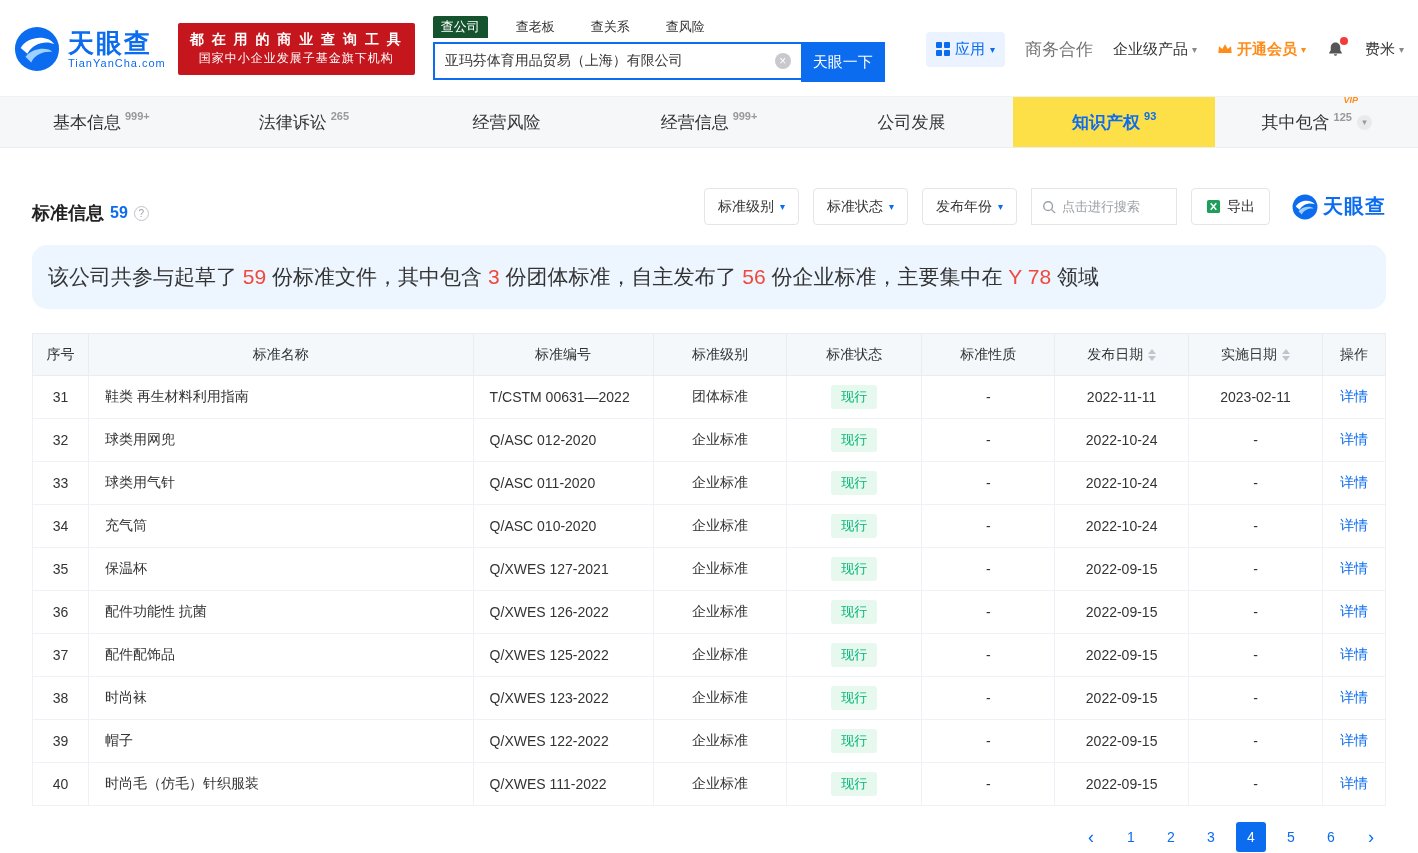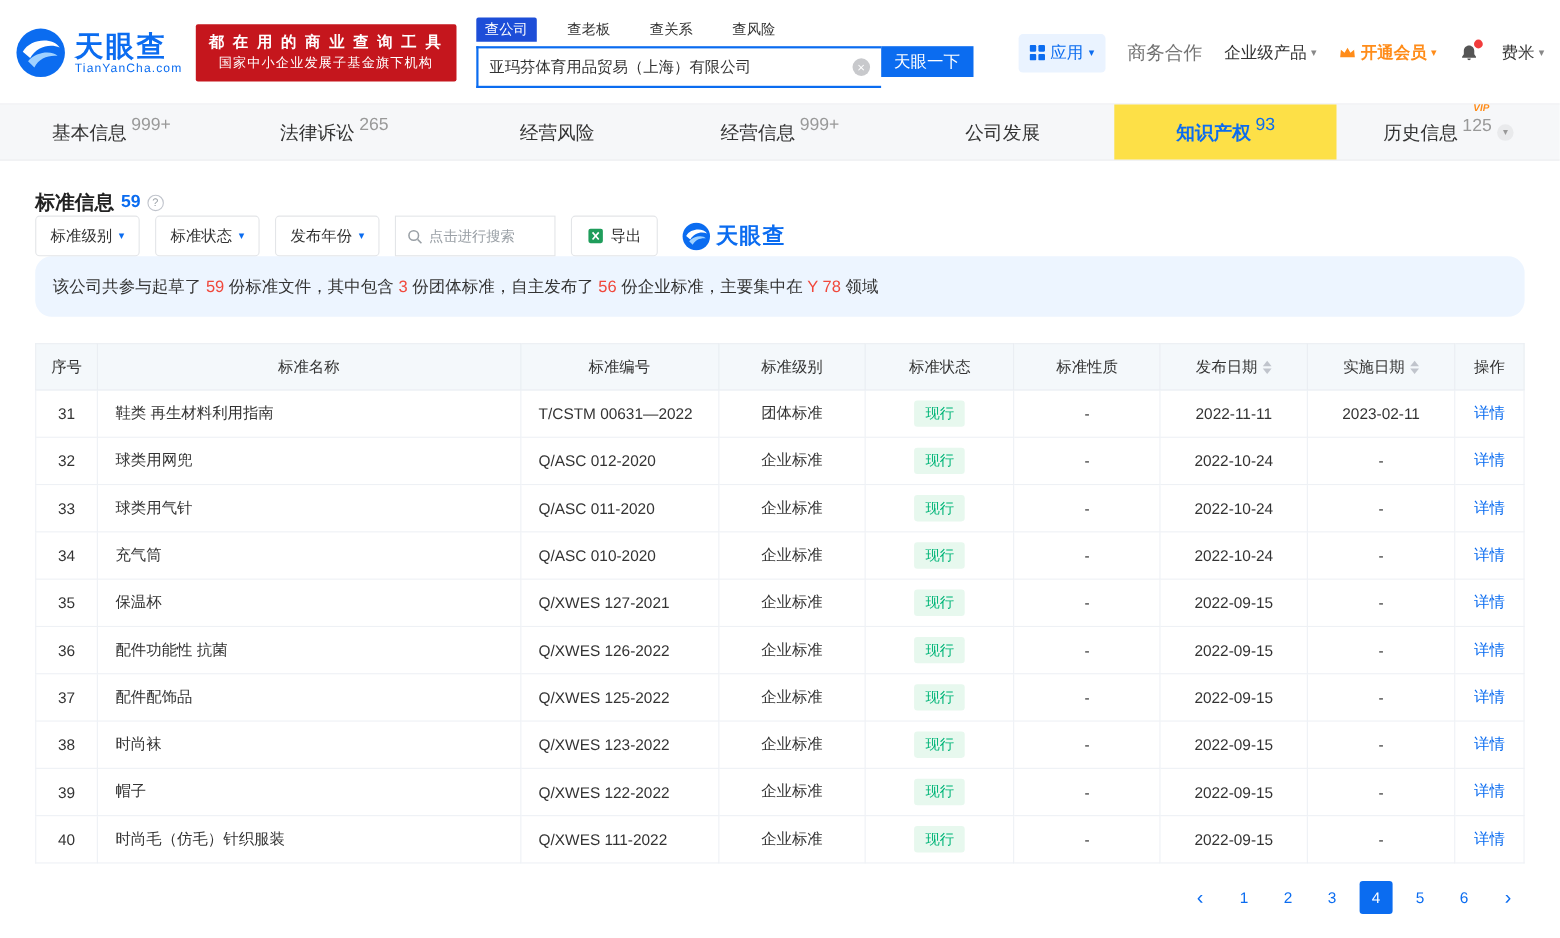--- a/index.html
+++ b/index.html
@@ -12,66 +12,66 @@
   .logo { display:flex; align-items:center; gap:8px; cursor:pointer; }
   .tyc-icon { width:46px; height:46px; }
   .logo-title { font-size:26px; font-weight:bold; color:#0b6cf0; letter-spacing:2px; line-height:28px;}
   .logo-sub { font-size:11px; color:#0b6cf0; letter-spacing:1px; }
   .slogan { background:#c5161d; color:#fff; padding:7px 12px; border-radius:2px; text-align:center; line-height:19px; }
   .slogan-line1 { font-size:14px; font-weight:bold; letter-spacing:2px; }
   .slogan-line2 { font-size:12px; letter-spacing:1px; }
   .search-area { width:452px; margin-left:6px; }
   .search-tabs { display:flex; align-items:center; gap:20px; margin-bottom:4px; }
   .search-tab { font-size:13px; color:#333; cursor:pointer; padding:2px 8px; }
-  .search-tab.active { background:#1d4ed8; color:#fff; border-radius:2px 2px 0 0; }
+  .search-tab.active { background:#14532d; color:#fff; border-radius:2px 2px 0 0; }
   .search-row { display:flex; }
   .search-input-wrap { position:relative; flex:1; }
   .search-input { width:100%; height:38px; border:2px solid #0b6cf0; border-right:none; padding:0 32px 0 10px; font-size:14px; color:#333; outline:none; font-family:inherit; }
   .clear-icon { position:absolute; right:10px; top:11px; width:16px; height:16px; background:#c8c9cc; color:#fff; border-radius:50%; font-size:12px; line-height:16px; text-align:center; cursor:pointer; }
-  .search-btn { width:84px; height:28px; background:#0b6cf0; color:#fff; border:none; font-size:15px; cursor:pointer; font-family:inherit; }
+  .search-btn { width:84px; height:40px; background:#0b6cf0; color:#fff; border:none; font-size:15px; cursor:pointer; font-family:inherit; }
   .header-right { margin-left:auto; display:flex; align-items:center; gap:20px; white-space:nowrap; }
   .apps-btn { display:flex; align-items:center; gap:5px; background:#eaf3ff; color:#0b6cf0; font-size:15px; padding:8px 10px; border-radius:4px; cursor:pointer; }
   .hdr-link { font-size:17px; color:#737373; cursor:pointer; }
   .hdr-drop { display:flex; align-items:center; gap:4px; font-size:15px; color:#333; cursor:pointer; }
   .caret { font-size:10px; color:#888; }
   .vip-link { display:flex; align-items:center; gap:4px; font-size:15px; color:#ff8c19; font-weight:bold; cursor:pointer; }
   .vip-link .caret { color:#ff8c19; }
   .bell-wrap { position:relative; cursor:pointer; display:flex; }
   .bell-dot { position:absolute; top:-3px; right:-3px; width:8px; height:8px; border-radius:50%; background:#f23c3c; }
   .user-drop { display:flex; align-items:center; gap:4px; font-size:15px; color:#333; cursor:pointer; }
 
   
   .page-tabs { display:flex; height:52px; background:#f6f7f9; border-top:1px solid #f0f1f3; border-bottom:1px solid #ecedef; }
   .page-tab { flex:1; display:flex; align-items:center; justify-content:center; font-size:17px; color:#333; cursor:pointer; position:relative; }
   .page-tab.active { background:#fde047; color:#0b6cf0; font-weight:bold; }
-  .tab-count { font-size:16px; color:#999; margin-left:4px; position:relative; top:-6px; font-weight:normal; }
+  .tab-count { font-size:11px; color:#999; margin-left:4px; position:relative; top:-6px; font-weight:bold; }
   .page-tab.active .tab-count { color:#0b6cf0; }
   .count-wrap { position:relative; display:inline-block; }
   .vip-badge { position:absolute; top:-17px; left:14px; color:#ff8c19; font-size:9px; font-weight:bold; font-style:italic; }
   .collapse-circle { display:inline-flex; align-items:center; justify-content:center; width:15px; height:15px; border-radius:50%; background:#e9eaec; color:#999; font-size:9px; margin-left:5px; cursor:pointer; }
 
   
   .content { padding:0 32px; }
-  .section-head { margin-top:26px; display:flex; align-items:flex-start; justify-content:space-between;flex-direction:column; }
+  .section-head { margin-top:40px; display:flex; align-items:flex-end; justify-content:space-between; }
   .section-title-wrap { display:flex; align-items:center; gap:6px; }
   .section-title { font-size:18px; font-weight:bold; color:#222; }
   .section-count { font-size:16px; font-weight:bold; color:#0b6cf0; }
   .help-icon { width:15px; height:15px; border:1px solid #c0c4cc; border-radius:50%; color:#9aa0a6; font-size:10px; line-height:14px; text-align:center; cursor:pointer; }
   .section-controls { display:flex; align-items:center; gap:14px; }
   .filter-btn { display:flex; align-items:center; gap:6px; height:37px; padding:0 13px; border:1px solid #e3e5e8; border-radius:4px; background:#fff; font-size:14px; color:#333; cursor:pointer; }
   .filter-btn .caret { color:#0b6cf0; }
   .mini-search { display:flex; align-items:center; gap:6px; height:37px; width:146px; padding:0 10px; border:1px solid #e3e5e8; border-radius:0; background:#fff; }
   .mini-search input { border:none; outline:none; width:100px; font-size:13px; color:#333; font-family:inherit; }
   .mini-search input::placeholder { color:#9aa0a6; }
   .export-btn { display:flex; align-items:center; gap:6px; height:37px; padding:0 14px; border:1px solid #e3e5e8; border-radius:4px; background:#fff; font-size:14px; color:#333; cursor:pointer; }
   .watermark { display:flex; align-items:center; gap:5px; margin-left:8px; }
   .watermark .tyc-icon { width:26px; height:26px; }
   .watermark-text { font-size:20px; font-weight:bold; color:#0b6cf0; letter-spacing:1px; }
 
-  .summary-bar { background:#edf5ff; border-radius:15px; padding:18px 16px; font-size:15px; color:#333; }
+  .summary-bar { margin-top:20px; background:#edf5ff; border-radius:15px; padding:18px 16px; font-size:21px; color:#333; }
   .summary-bar .hl { color:#f0483c; }
 
   
   table.standards { margin-top:24px; width:100%; border-collapse:collapse; border:1px solid #e9edf2; }
   table.standards th { background:#f4f8fb; height:42px; font-size:14px; font-weight:normal; color:#333; border:1px solid #e9edf2; text-align:center; }
   table.standards td { height:43px; font-size:14px; color:#333; border:1px solid #eef1f5; text-align:center; padding:0 8px; }
   table.standards td.ta-l { text-align:left; padding-left:16px; }
   .th-inner { display:inline-flex; align-items:center; gap:5px; }
   .sort { display:inline-flex; flex-direction:column; gap:2px; }
   .tri-up { width:0; height:0; border-left:4px solid transparent; border-right:4px solid transparent; border-bottom:5px solid #c0c4cc; }
@@ -176,21 +176,21 @@
     <span class="tab-count">999+</span>
   </div>
   <div class="page-tab">
     <span>公司发展</span>
   </div>
   <div class="page-tab active">
     <span>知识产权</span>
     <span class="tab-count">93</span>
   </div>
   <div class="page-tab">
-    <span>历史信息</span>
+    <span>其中包含</span>
     <span class="count-wrap">
       <span class="vip-badge">VIP</span>
       <span class="tab-count">125</span>
     </span>
     <span class="collapse-circle">▾</span>
   </div>
 </nav>
 
 <div class="content">
 

